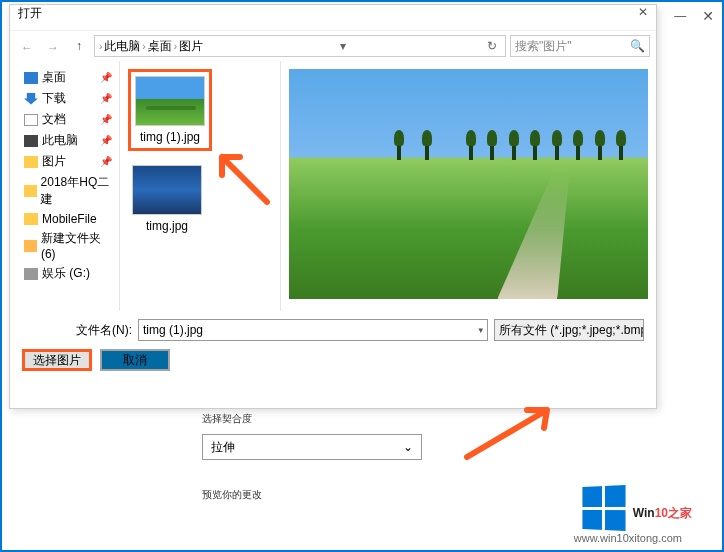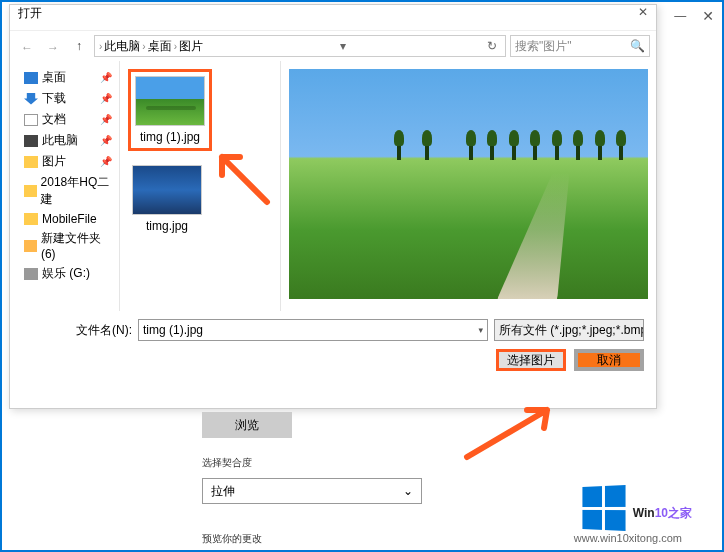--- a/index.html
+++ b/index.html
@@ -52,35 +52,35 @@
 .prev-trees{position:absolute;top:30%;left:0;right:0;height:20px}
 .tree{position:absolute;width:4px;height:22px;background:#1a3a10}
 .tree::before{content:"";position:absolute;top:-8px;left:-3px;width:10px;height:16px;background:#2a5a18;border-radius:50% 50% 30% 30%}
 .prev-road{position:absolute;bottom:0;right:20%;width:60px;height:140px;background:linear-gradient(to top,#d8d0b8 0%,transparent 90%);clip-path:polygon(40% 0,60% 0,100% 100%,0 100%);transform:skewX(-15deg)}
 .bottom{padding:8px 12px}
 .fname-row{display:flex;align-items:center;gap:6px}
 .fname-lbl{width:110px;text-align:right}
 .fname-combo{flex:1;height:22px;border:1px solid #999;padding:0 4px;display:flex;align-items:center;background:#fff}
 .fname-combo .dd{margin-left:auto;font-size:9px;color:#555}
 .filter-combo{width:150px;height:22px;border:1px solid #999;padding:0 4px;display:flex;align-items:center;background:#eee;font-size:11px;white-space:nowrap;overflow:hidden}
-.btn-row{display:flex;justify-content:flex-end;gap:8px;margin-top:8px}
-.btn{width:70px;height:22px;border:4px solid #a3a3a3;background:#f97316;display:flex;align-items:center;justify-content:center}
+.btn-row{display:flex;gap:8px;margin-top:8px}
+.btn{width:70px;height:22px;border:2px solid #a3a3a3;background:#0369a1;display:flex;align-items:center;justify-content:center}
 .btn.primary{border:3px solid #ff5a1f;background:#e1e1e1}
 .arrow{position:absolute;pointer-events:none}
 .arrow svg{overflow:visible}
 .below{position:absolute;top:410px;left:200px;right:10px}
 .browse-btn{width:90px;height:26px;background:#ccc;display:flex;align-items:center;justify-content:center;margin-bottom:18px}
 .sect-lbl{font-size:10px;color:#333;margin-bottom:8px}
 .fit-combo{width:220px;height:26px;border:1px solid #999;display:flex;align-items:center;padding:0 8px}
 .fit-combo .dd{margin-left:auto}
 .logo{position:absolute;bottom:20px;right:30px;display:flex;align-items:center;gap:8px}
 .winlogo{width:44px;height:44px;display:grid;grid-template:1fr 1fr/1fr 1fr;gap:3px;transform:perspective(100px) rotateY(-12deg)}
 .winlogo div{background:#0078d7}
 .logo-txt{font-size:26px;font-weight:bold;color:#222}
-.logo-txt .hl{color:#8b5cf6}
+.logo-txt .hl{color:#ef4444}
 .logo-sub{position:absolute;bottom:6px;right:40px;font-size:11px;color:#666}
 </style>
 </head>
 <body>
 
 <div class="bg-app">
   <div class="bg-title">
     <span>—</span>
     <span class="bg-close">✕</span>
   </div>
@@ -220,23 +220,20 @@
       <path d="M55 55 L10 10 M10 10 L10 28 M10 10 L28 10" stroke="#ff5a1f" stroke-width="6" fill="none" stroke-linecap="round"></path>
     </svg>
 </div>
 <div class="arrow" style="top:400px;left:460px">
   <svg width="100" height="60">
       <path d="M5 55 L85 8 M85 8 L65 8 M85 8 L82 26" stroke="#ff5a1f" stroke-width="6" fill="none" stroke-linecap="round"></path>
     </svg>
 </div>
 
 <div class="below">
-  <div class="browse-btn">
-      <span>浏览</span>
-    </div>
   <div class="sect-lbl">选择契合度</div>
   <div class="fit-combo">
     <span>拉伸</span>
     <span class="dd">⌄</span>
   </div>
   <div class="sect-lbl" style="margin-top:28px">预览你的更改</div>
 </div>
 
 <div class="logo">
   <div class="winlogo">

